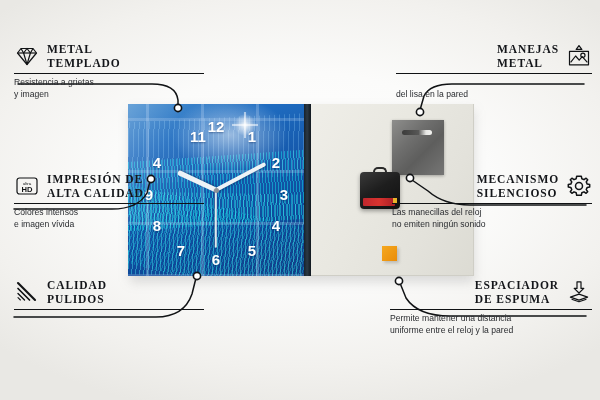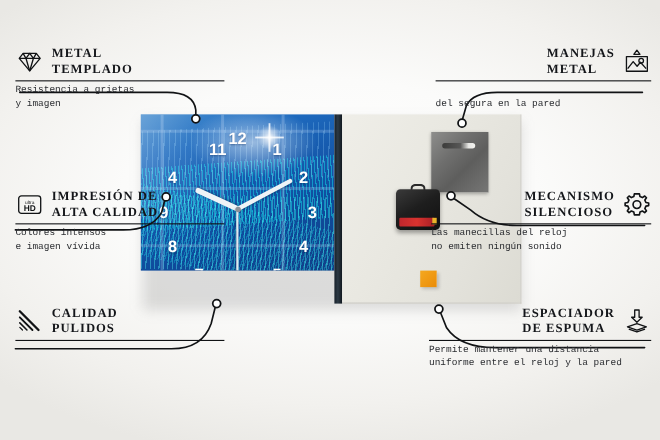--- a/index.html
+++ b/index.html
@@ -27,21 +27,21 @@
     left: 2px; top: 6px;
     width: 344px; height: 172px;
     background: rgba(90,90,90,0.20);
     filter: blur(6px);
     border-radius: 2px;
   }
   
   #clock-face {
     position: absolute;
     left: 0; top: 0;
-    width: 176px; height: 142px;
+    width: 176px; height: 172px;
     overflow: hidden;
     background:
       radial-gradient(ellipse 60% 40% at 58% 18%, rgba(255,255,255,0.55) 0%, rgba(255,255,255,0) 55%),
       linear-gradient(160deg, #2f7fc9 0%, #1f6cc0 22%, #1558ab 48%, #0e4b9c 70%, #123f87 100%);
   }
   
   .wave {
     position: absolute;
     left: -30%; width: 160%;
     background-repeat: repeat;
@@ -214,21 +214,21 @@
     font-family: "Liberation Serif", serif;
     font-weight: bold;
     font-size: 11.5px;
     letter-spacing: 0.9px;
     color: #14161a;
     line-height: 1.22;
     white-space: nowrap;
   }
   .co-rule { height: 1.4px; background: #101214; margin: 3px 0 3px 0; }
   .co-sub {
-    font-family: Liberation Mono, monospace;
+    font-family: Liberation Sans, sans-serif;
     font-size: 8.6px;
     color: #2a2c30;
     line-height: 1.32;
     white-space: nowrap;
   }
   .co-left  .co-head { justify-content: flex-start; }
   .co-left  .co-title, .co-left .co-sub { text-align: left; }
   .co-right .co-head { justify-content: flex-end; flex-direction: row; }
   .co-right .co-title, .co-right .co-sub { }
   .ico { width: 26px; height: 26px; flex: 0 0 26px; }
@@ -378,21 +378,21 @@
             <g fill="none" stroke="#111315" stroke-width="1.2" stroke-linejoin="round">
           <path d="M13,2.6 L10.2,6.4 L15.8,6.4 Z"></path>
           <rect x="3.5" y="8.4" width="19" height="13.4"></rect>
           <path d="M4.6,19.4 L9.6,13 L13.2,17.2 L16.2,13.6 L21.4,19.4"></path>
           <circle cx="16.9" cy="12.2" r="2.1"></circle>
         </g>
           </svg>
       </span>
     </div>
     <div class="co-rule"></div>
-    <div class="co-sub"><br><span>del segura en la pared</span></div>
+    <div class="co-sub"><br><span>del lisa en la pared</span></div>
   </div>
 
   <div class="callout co-right" id="c-espac">
     <div class="co-head">
       <span class="co-title"><span>ESPACIADOR</span><br><span>DE ESPUMA</span></span>
       <span class="ico">
         <svg viewBox="0 0 26 26">
             <g fill="none" stroke="#111315" stroke-width="1.2" stroke-linejoin="round">
           <path d="M11,2.8 L15,2.8 L15,9.4 L17.8,9.4 L13,14 L8.2,9.4 L11,9.4 Z"></path>
           <path d="M13,15.1 L21.6,18.1 L13,21.1 L4.4,18.1 Z"></path>

